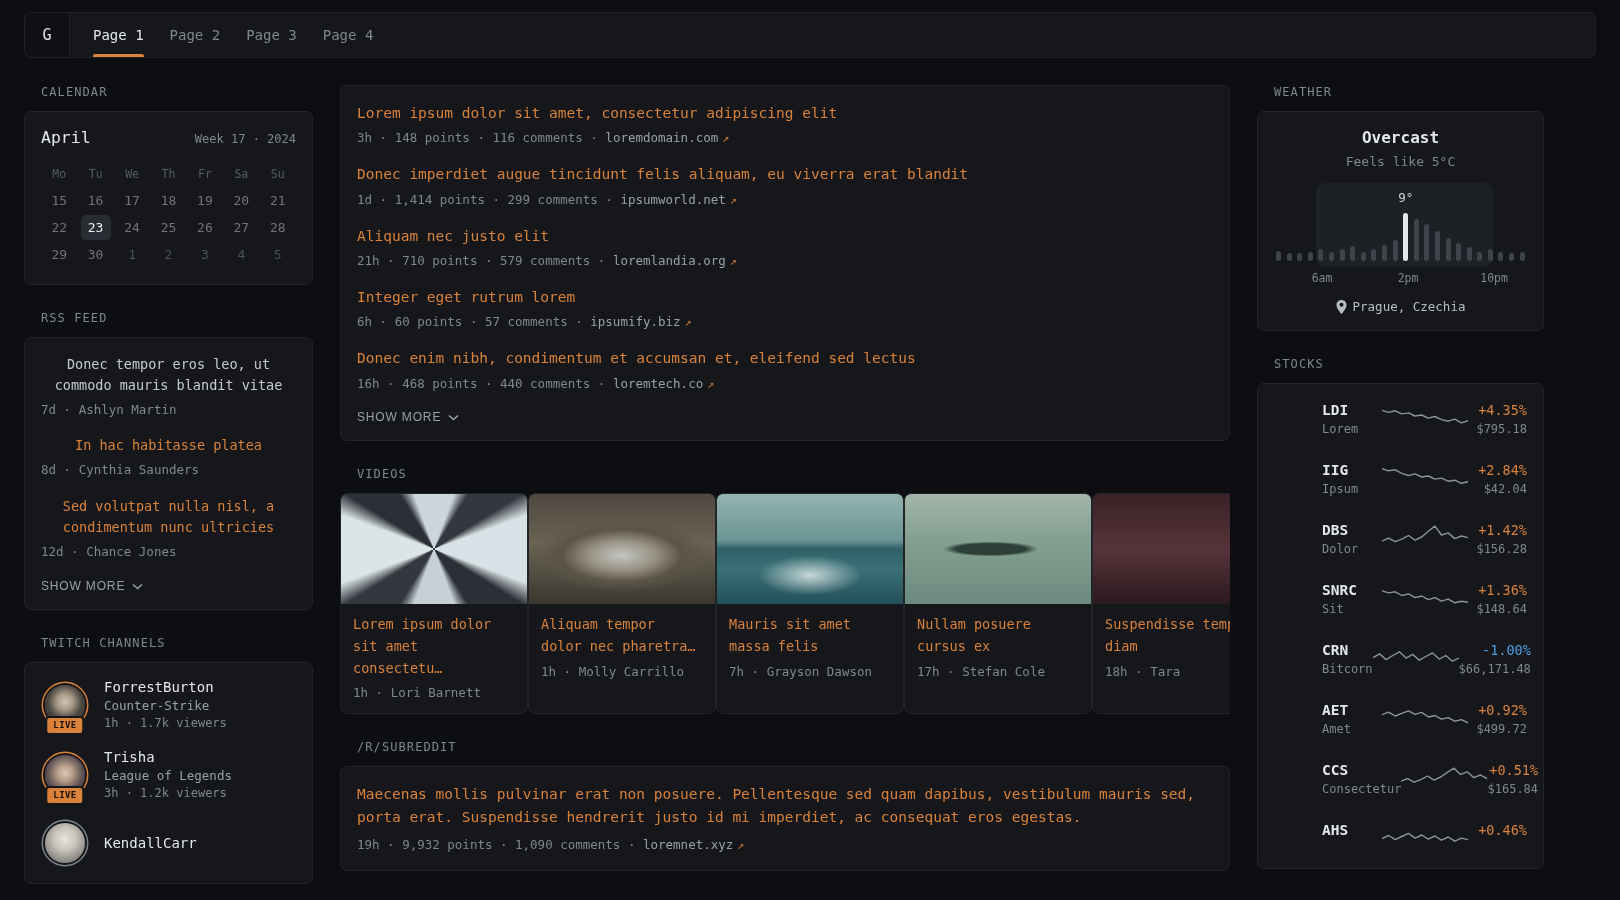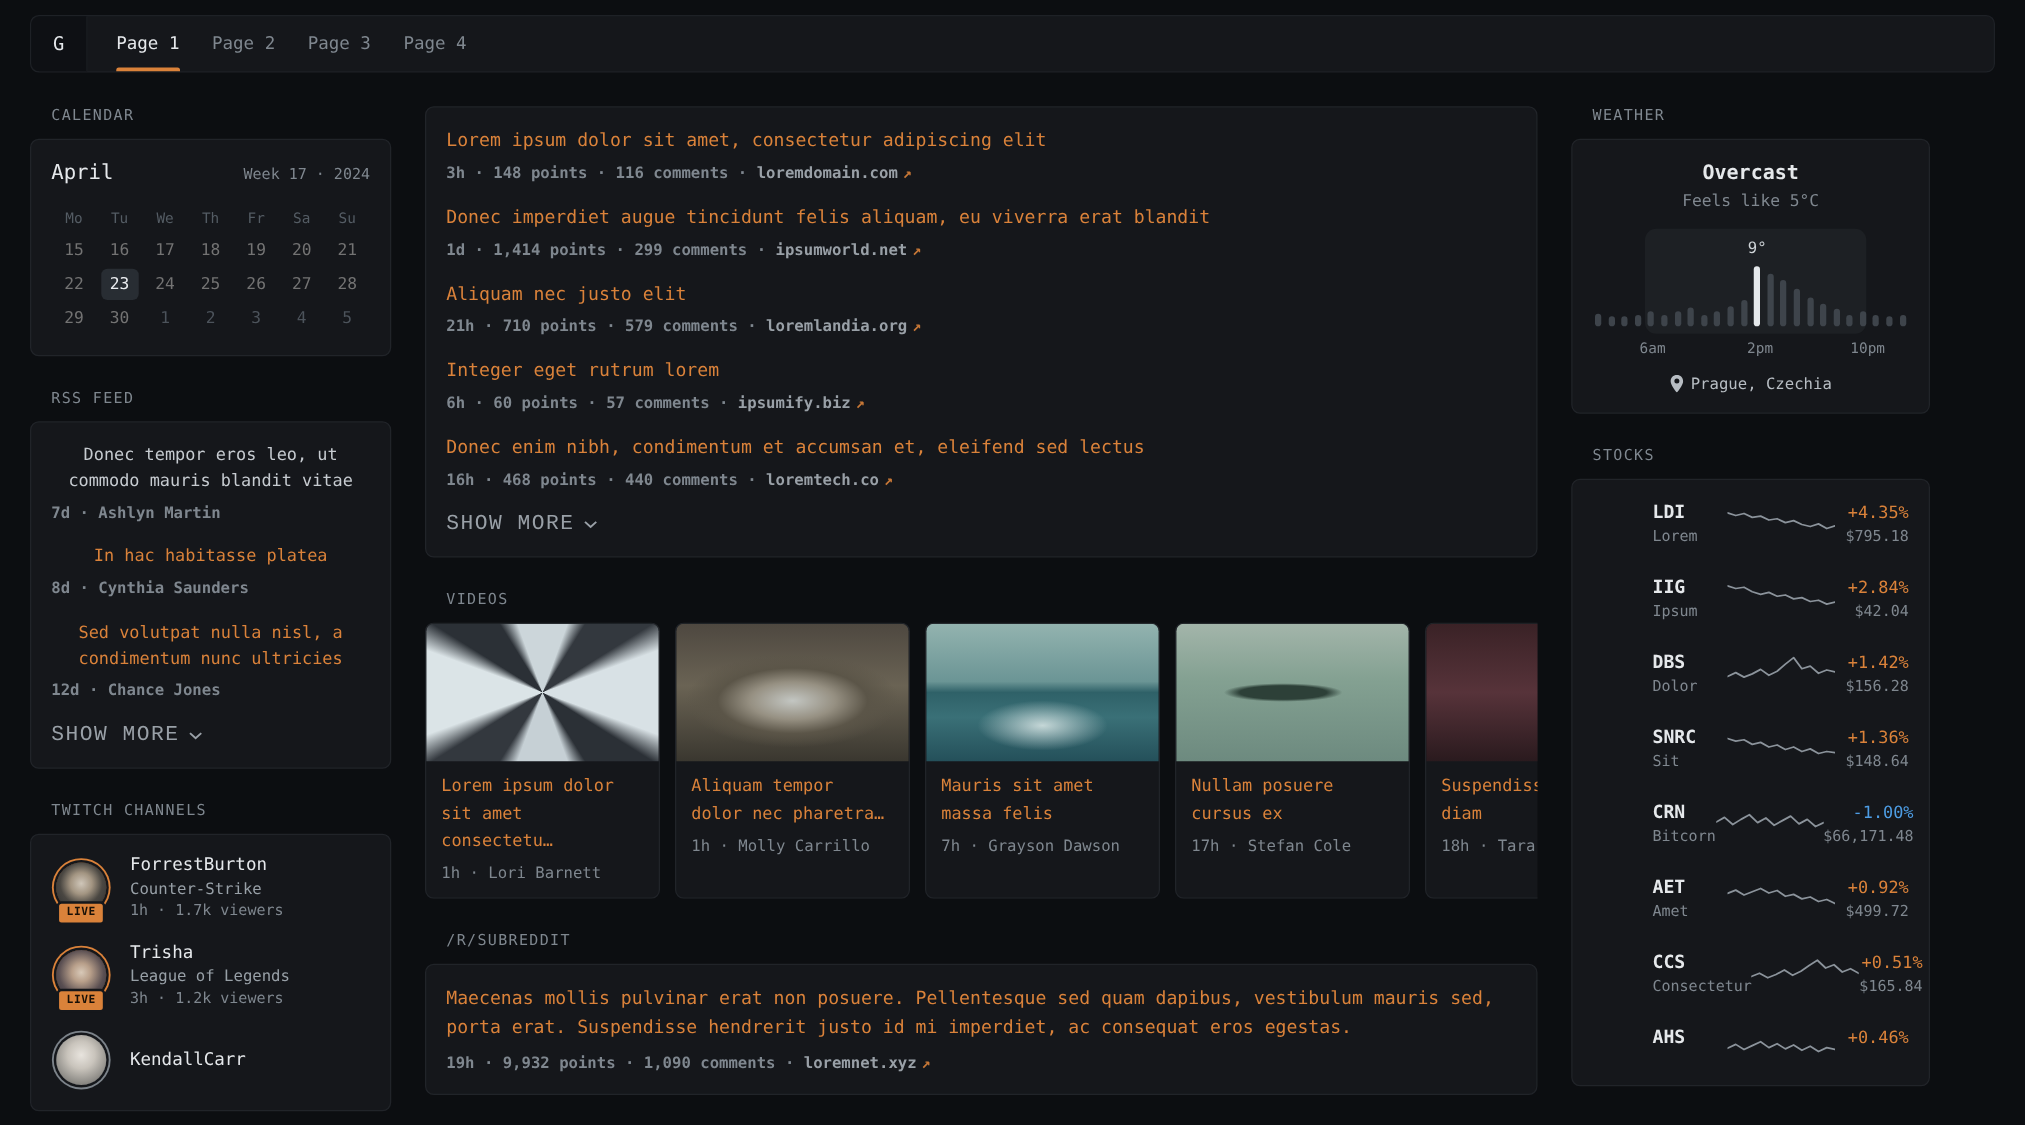--- a/index.html
+++ b/index.html
@@ -44,22 +44,22 @@
   .cal-grid{display:grid;grid-template-columns:repeat(7,1fr);margin-top:14px;text-align:center;}
   .wd{color:var(--t-dimmer);font-size:11.5px;padding:6px 0;}
   .day{color:#737373;font-size:13px;padding:5px 0;margin:1px auto;width:30px;border-radius:5px;}
   .day.selected{background:#282d33;color:#e9ecef;}
   .day.dim{color:#4c535b;}
 
   
   .feed-item{margin-bottom:17px;}
   .feed-title{display:block;color:var(--accent);font-size:13.5px;line-height:1.55;text-decoration:none;cursor:pointer;text-align:center;}
   .feed-title.read{color:#c6cbd0;}
-  .meta{color:var(--t-dim);font-size:12.5px;margin-top:5px;line-height:1.4;font-weight:bold;}
-  .show-more{display:inline-flex;align-items:center;gap:7px;background:none;border:none;color:#99a0a7;font-family:Liberation Mono, monospace;font-size:17px;letter-spacing:.07em;padding:2px 0 0;cursor:pointer;}
+  .meta{color:var(--t-dim);font-size:12.5px;margin-top:5px;line-height:1.4;}
+  .show-more{display:inline-flex;align-items:center;gap:7px;background:none;border:none;color:#99a0a7;font-family:Liberation Sans, sans-serif;font-size:12px;letter-spacing:.07em;padding:2px 0 0;cursor:pointer;}
   .chev{width:11px;height:7px;stroke:currentColor;stroke-width:1.6;fill:none;}
 
   
   .channel{display:flex;align-items:center;gap:15px;margin-bottom:19px;cursor:pointer;}
   .channel:last-child{margin-bottom:0;}
   .av-wrap{position:relative;width:48px;height:48px;flex:none;}
   .avatar{width:40px;height:40px;border-radius:50%;margin:4px;}
   .channel.live .avatar{box-shadow:0 0 0 2px var(--card),0 0 0 3.5px var(--accent);}
   .channel.offair .avatar{box-shadow:0 0 0 2px var(--card),0 0 0 3.5px #7c838a;}
   .av-forrest{background:radial-gradient(circle at 50% 42%,#cfc6b9 0%,#a39582 28%,#4a4742 55%,#26282b 100%);}
@@ -71,21 +71,21 @@
   .ch-meta{color:var(--t-dim);font-size:12px;margin-top:3px;}
 
   
   .hn-item{margin-bottom:16px;}
   .hn-title{display:block;color:var(--accent);font-size:14.5px;line-height:1.55;text-decoration:none;cursor:pointer;}
   .hn-item .meta{margin-top:5px;}
   .domain{color:#99a0a7;text-decoration:none;cursor:pointer;}
   .ext{color:var(--accent);opacity:.9;margin-left:4px;font-size:12px;}
 
   
-  .videos-row{display:flex;gap:12px;overflow:hidden;}
+  .videos-row{display:flex;gap:0;overflow:hidden;}
   .video-card{width:188px;flex:none;background:var(--card);border:1px solid var(--border);border-radius:7px;overflow:hidden;cursor:pointer;}
   .thumb{height:110px;}
   .thumb-1{background:conic-gradient(at 50% 50%,#ccd6da 0 20deg,#33383e 32deg 58deg,#d8e1e5 70deg 110deg,#2b3036 122deg 148deg,#c6d0d5 160deg 200deg,#33383e 212deg 238deg,#dbe4e7 250deg 290deg,#2b3036 302deg 328deg,#ccd6da 340deg 360deg);}
   .thumb-2{background:radial-gradient(ellipse 46% 34% at 50% 56%,#c3c6c2 0%,#969082 40%,#5b5548 70%,rgba(0,0,0,0) 100%),linear-gradient(180deg,#4e4840 0%,#6a6354 45%,#3a372f 100%);}
   .thumb-3{background:radial-gradient(ellipse 40% 26% at 50% 74%,rgba(222,234,233,.85) 0%,rgba(222,234,233,0) 70%),linear-gradient(180deg,#93b3af 0%,#6b9595 42%,#2f6168 50%,#3a7077 68%,#24505a 100%);}
   .thumb-4{background:radial-gradient(ellipse 34% 9% at 46% 50%,#2d4038 55%,rgba(0,0,0,0) 75%),linear-gradient(180deg,#a3b5aa 0%,#84a192 40%,#6d8a7f 100%);}
   .thumb-5{background:linear-gradient(180deg,#3a2226 0%,#57333a 50%,#2a1a1e 100%);}
   .video-title{display:block;margin:10px 12px 0;color:var(--accent);font-size:13.5px;line-height:1.6;min-height:43px;text-decoration:none;}
   .video-meta{color:var(--t-dim);font-size:12.5px;margin:6px 12px 13px;}
 

